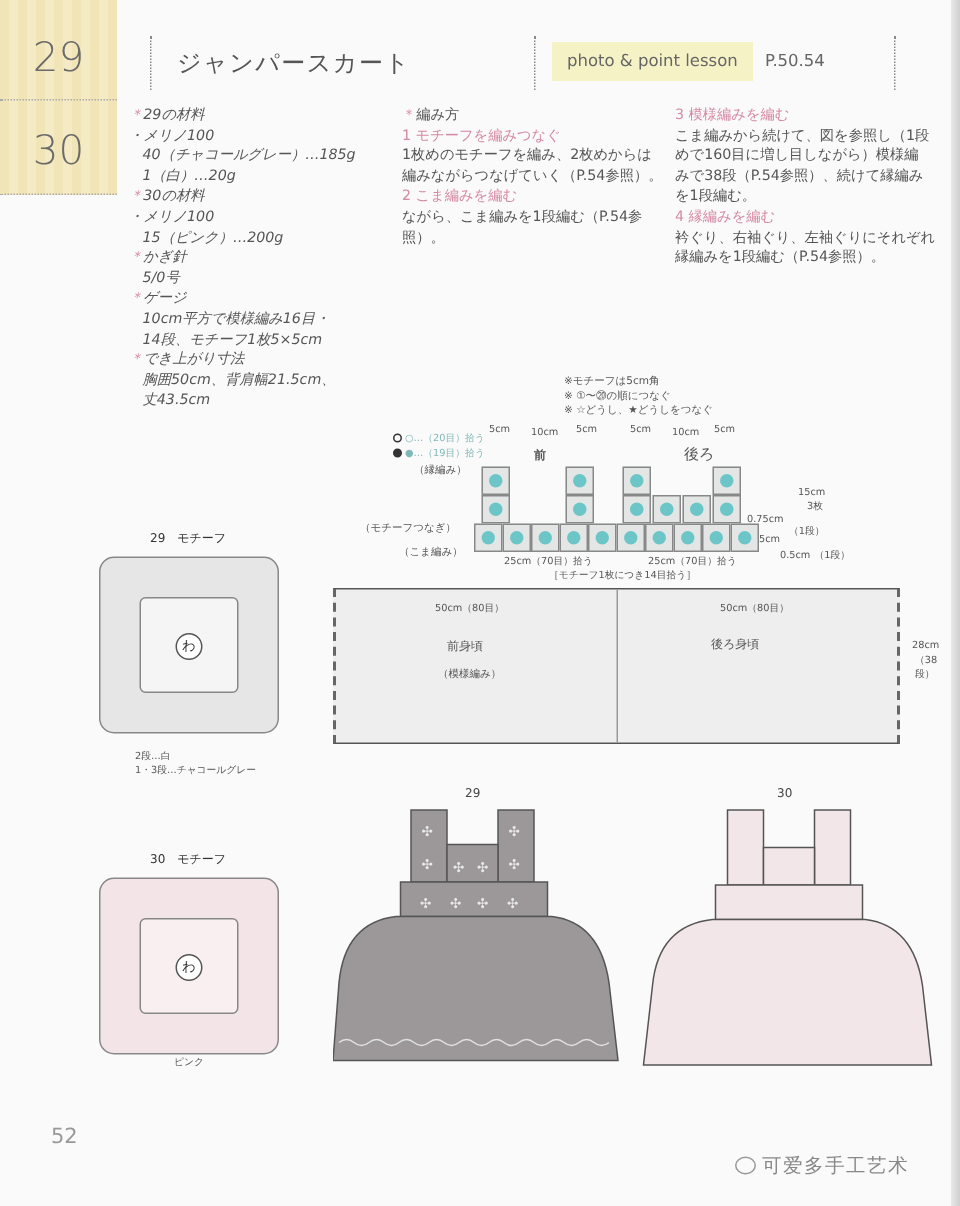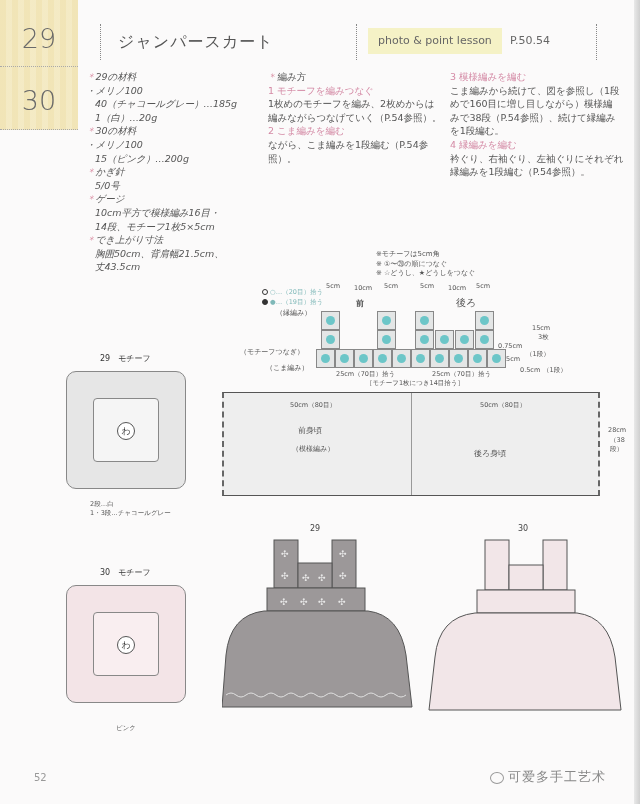--- a/index.html
+++ b/index.html
@@ -52,21 +52,21 @@
   .motif-card { position: absolute; width: 120px; height: 118px; border-radius: 10px;
     border: 1.5px solid #888; }
   .motif-card .inner { position: absolute; left: 26px; top: 26px; width: 66px; height: 64px;
     border: 1px solid #888; border-radius: 4px; }
   .motif-card .ring { position: absolute; left: 50px; top: 50px; width: 18px; height: 18px;
     border-radius: 50%; border: 1px solid #555; font-size: 9px; text-align: center; line-height: 16px; color: #333; background: #fff; }
   .motif-title { position: absolute; font-size: 8px; color: #333; font-weight: normal; }
   .motif-note { position: absolute; font-size: 6.5px; line-height: 9px; color: #555; }
 
   .dress-label { position: absolute; font-size: 8px; color: #444; }
-  .footer-page { position: absolute; left: 34px; top: 772px; font-size: 10px; color: #999; }
+  .footer-page { position: absolute; left: 34px; top: 750px; font-size: 14px; color: #999; }
   .watermark { position: absolute; left: 490px; top: 768px; font-size: 13px; color: #888; letter-spacing: 1px; }
   .wm-icon { display: inline-block; width: 14px; height: 12px; border: 1px solid #999; border-radius: 50%; vertical-align: middle; margin-right: 4px; }
   .right-edge { position: absolute; right: 0; top: 0; width: 6px; height: 804px; background: linear-gradient(90deg, #e9e9e9, #cfcfcf); }
 </style>
 </head>
 <body>
 
 <div class="gutter"></div>
 <div class="gutter-row num-29">
     <span class="num">29</span>
@@ -226,40 +226,40 @@
 <div class="dim" style="left:520px;top:366px">0.5cm</div>
 <div class="dim" style="left:543px;top:366px">（1段）</div>
 
 <div class="body-rect">
   <div class="mid"></div>
 </div>
 <div class="dim" style="left:290px;top:401px">50cm（80目）</div>
 <div class="dim" style="left:480px;top:401px">50cm（80目）</div>
 <div class="lbl" style="left:298px;top:425px;font-size:8px">前身頃</div>
 <div class="lbl" style="left:292px;top:444px">（模様編み）</div>
-<div class="lbl" style="left:474px;top:448px;font-size:8px">後ろ身頃</div>
+<div class="lbl" style="left:474px;top:424px;font-size:8px">後ろ身頃</div>
 <div class="dim" style="left:608px;top:426px">28cm</div>
 <div class="dim" style="left:610px;top:436px;width:10px;white-space:normal">（38段）</div>
 
 <div class="motif-title" style="left:100px;top:353px">29　モチーフ</div>
 <div class="motif-card" style="left:66px;top:371px;background:#e6e6e6">
   <div class="inner" style="background:#f5f5f5"></div>
   <div class="ring">わ</div>
 </div>
 <div class="motif-note" style="left:90px;top:500px">
   <div>2段…白</div>
   <div>1・3段…チャコールグレー</div>
 </div>
 
 <div class="motif-title" style="left:100px;top:567px">30　モチーフ</div>
 <div class="motif-card" style="left:66px;top:585px;background:#f3e4e7">
   <div class="inner" style="background:#f9eef0"></div>
   <div class="ring">わ</div>
 </div>
-<div class="motif-note" style="left:116px;top:724px">ピンク</div>
+<div class="motif-note" style="left:116px;top:704px">ピンク</div>
 
 <div class="dress-label" style="left:310px;top:524px">29</div>
 <svg style="position:absolute;left:222px;top:535px" width="200" height="180">
   <rect x="52" y="5" width="24" height="48" fill="#9c9899" stroke="#555"></rect>
   <rect x="110" y="5" width="24" height="48" fill="#9c9899" stroke="#555"></rect>
   <rect x="76" y="28" width="34" height="25" fill="#9c9899" stroke="#555"></rect>
   <rect x="45" y="53" width="98" height="23" fill="#9c9899" stroke="#555"></rect>
   <g fill="#e8e8e8">
     <text x="59" y="22" font-size="9">✣</text>
       <text x="117" y="22" font-size="9">✣</text>

